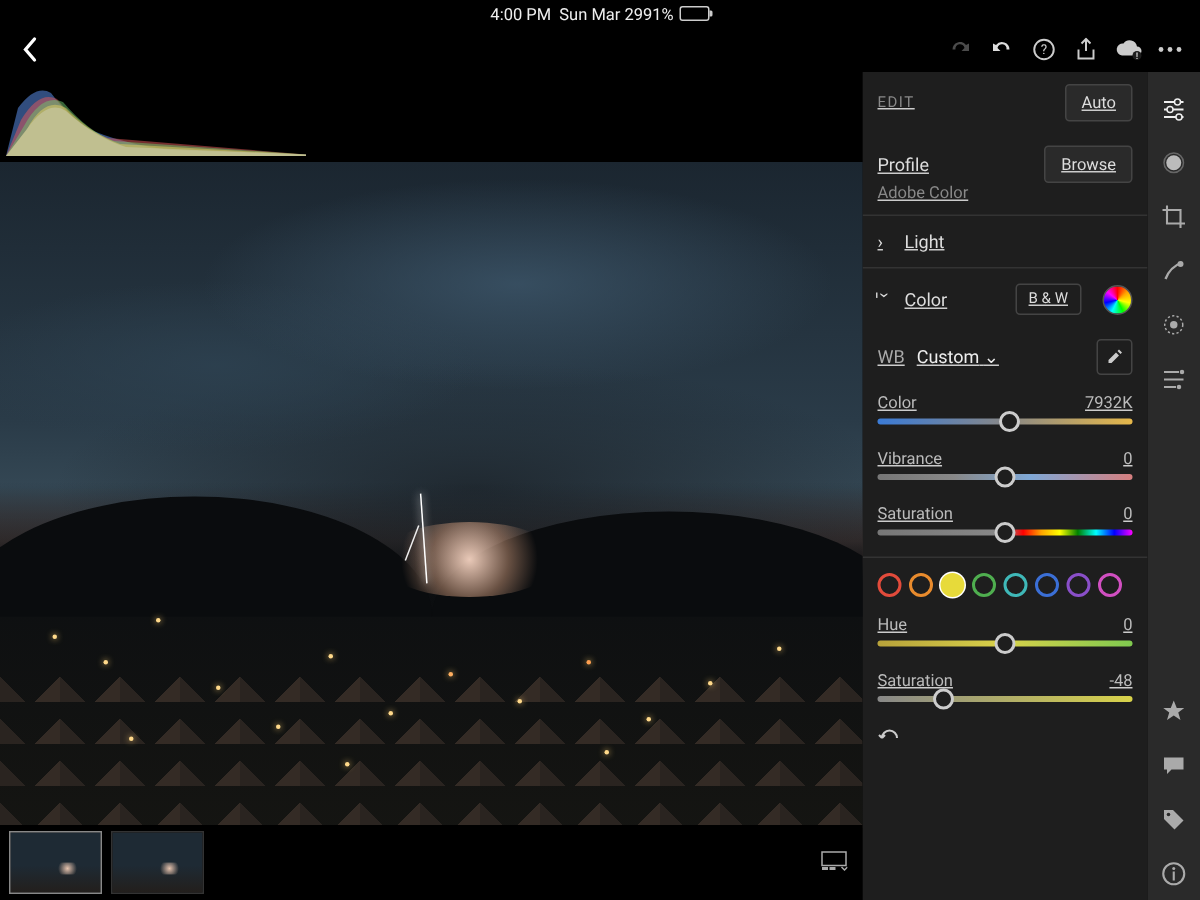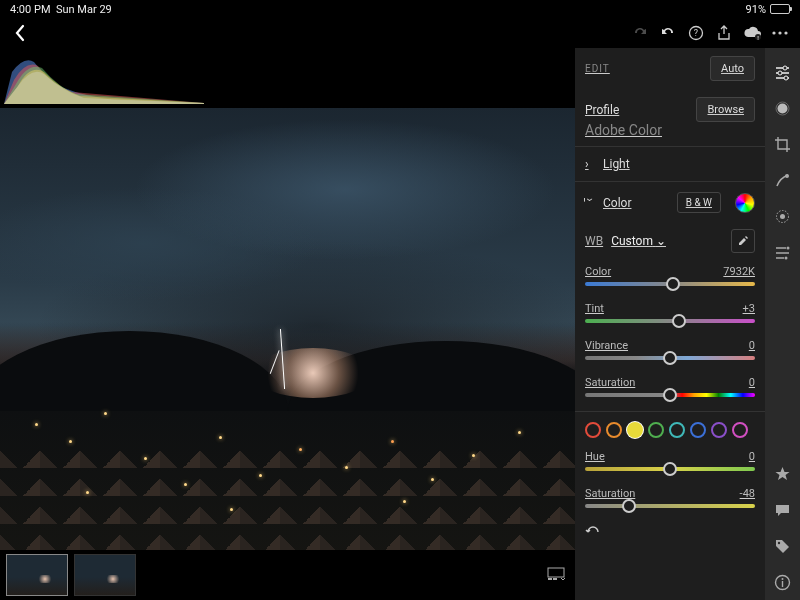--- a/index.html
+++ b/index.html
@@ -1,17 +1,17 @@
 <!DOCTYPE html>
 <html><head>
 <meta charset="utf-8">
 <style>
   * { margin:0; padding:0; box-sizing:border-box; font-family: -apple-system, "Segoe UI", Roboto, sans-serif; }
   body { width:800px; height:600px; background:#000; color:#ccc; overflow:hidden; position:relative; }
-  .statusbar { height:18px; display:flex; justify-content:space-between; align-items:center; padding:0 10px; font-size:11px; color:#eee; }
+  .statusbar { height:18px; display:flex; justify-content:center; align-items:center; padding:0 10px; font-size:11px; color:#eee; }
   .statusbar .right { display:flex; align-items:center; gap:4px; }
   .battery { width:20px; height:10px; border:1px solid #ccc; border-radius:2px; position:relative; }
   .battery::after{content:"";position:absolute;right:-3px;top:2px;width:2px;height:4px;background:#ccc;border-radius:0 1px 1px 0;}
   .battery .fill{background:#fff;height:100%;width:91%;}
 
   .topbar { height:30px; display:flex; align-items:center; padding:0 6px; }
   .topbar .spacer{flex:1;}
   .topbar .ticon{ width:28px; height:28px; display:flex; align-items:center; justify-content:center; color:#bbb; font-size:16px; }
   .back-chev svg{stroke:#fff;}
 
@@ -43,21 +43,21 @@
   .thumb{width:62px;height:42px;border:1px solid #333;background:linear-gradient(#1e2a34 55%,#231f1c);position:relative;}
   .thumb.sel{border-color:#888;}
   .thumb .tg{position:absolute;left:50%;top:50%;width:16px;height:8px;background:radial-gradient(circle,#e6c3ae,transparent 70%);}
   .filmstrip .spacer{flex:1;}
   .fs-icon{color:#aaa;width:26px;text-align:center;}
 
   .editpanel{ width:190px; background:#1e1e1e; overflow-y:auto; font-size:12px; padding-bottom:50px;}
   .ep-row{display:flex;align-items:center;padding:8px 10px;}
   .ep-head{color:#888;letter-spacing:1px;font-size:10px;}
   .btn{border:1px solid #444;background:#2a2a2a;color:#ddd;padding:5px 10px;border-radius:3px;font-size:11px;}
-  .sub{color:#888;font-size:14px;padding:0 10px 8px;}
+  .sub{color:#888;font-size:11px;padding:0 10px 8px;}
   .section{border-top:1px solid #333;}
   .section .hdr{display:flex;align-items:center;padding:10px;gap:8px;color:#ddd;font-size:12px;}
   .chev{width:10px;display:inline-block;}
   .pill{border:1px solid #444;padding:4px 8px;border-radius:3px;font-size:10px;margin-left:auto;}
   .cwheel{width:20px;height:20px;border-radius:50%;background:conic-gradient(red,orange,yellow,lime,cyan,blue,magenta,red);margin-left:6px;border:1px solid #555;}
   .wb-row{display:flex;align-items:center;padding:6px 10px;gap:8px;}
   .picker{width:24px;height:24px;border:1px solid #444;border-radius:3px;display:flex;align-items:center;justify-content:center;}
   .slider-block{padding:6px 10px 2px;}
   .slider-block .lbl{display:flex;justify-content:space-between;color:#bbb;font-size:11px;margin-bottom:4px;}
   .track{height:4px;border-radius:2px;position:relative;margin-bottom:8px;}
@@ -218,29 +218,20 @@
         <div class="lbl">
             <span>Color</span>
             <span>7932K</span>
           </div>
         <div class="track t-temp">
             <div class="knob" style="left:52%"></div>
           </div>
       </div>
       <div class="slider-block">
         <div class="lbl">
-            <span>Tint</span>
-            <span>+3</span>
-          </div>
-        <div class="track t-tint">
-            <div class="knob" style="left:55%"></div>
-          </div>
-      </div>
-      <div class="slider-block">
-        <div class="lbl">
             <span>Vibrance</span>
             <span>0</span>
           </div>
         <div class="track t-vib">
             <div class="knob" style="left:50%"></div>
           </div>
       </div>
       <div class="slider-block">
         <div class="lbl">
             <span>Saturation</span>

